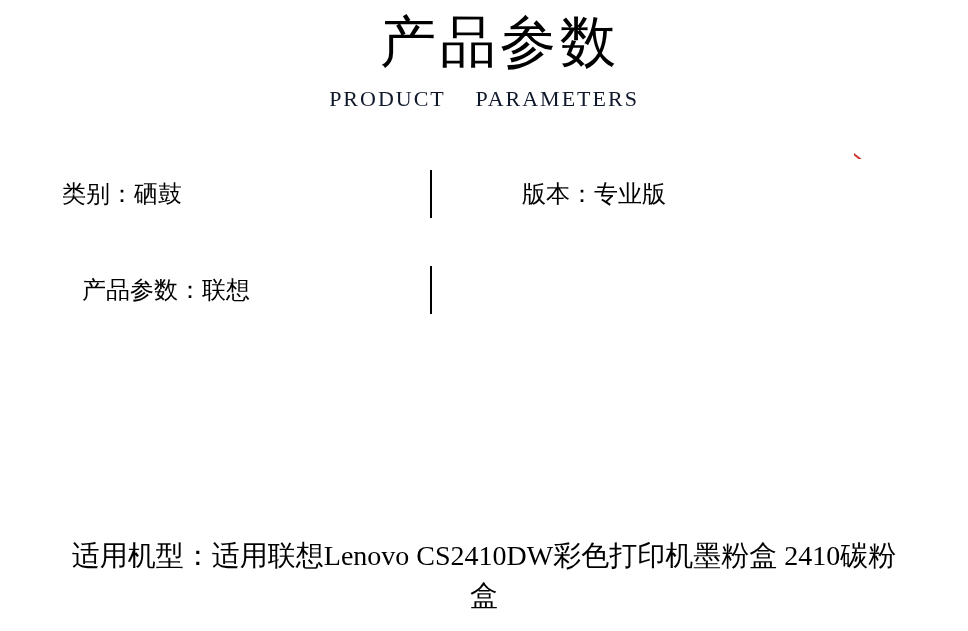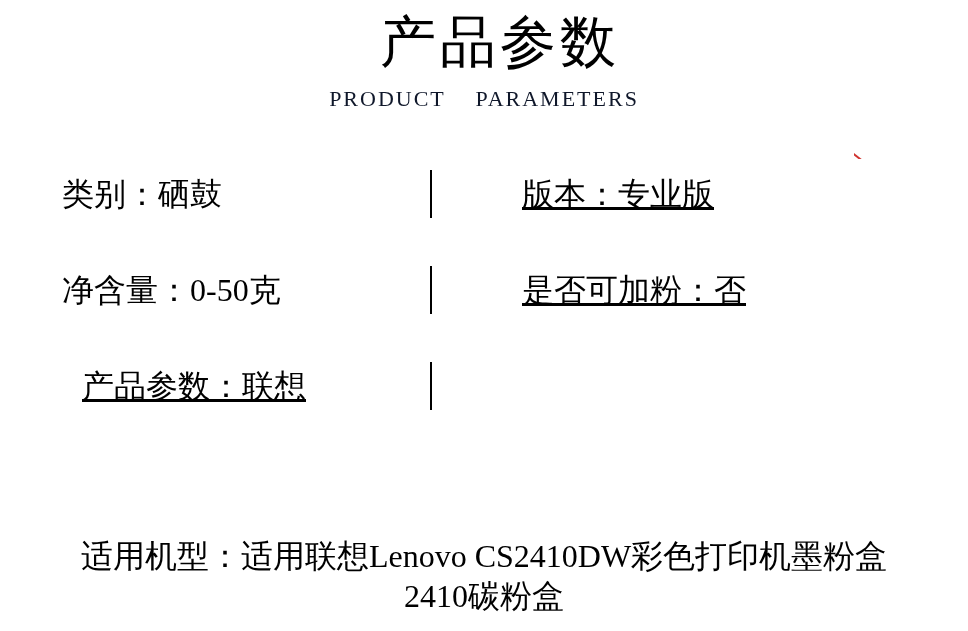--- a/index.html
+++ b/index.html
@@ -54,48 +54,47 @@
   }
   .spec-row {
     position: relative;
     display: flex;
     width: 968px;
     height: 96px;
     align-items: center;
   }
   .spec-cell {
     box-sizing: border-box;
-    font-size: 32px;
+    font-size: 24px;
     line-height: 32px;
     white-space: nowrap;
   }
   .spec-cell.left {
     width: 440px;
     padding-left: 62px;
   }
   .spec-cell.right {
     width: 528px;
     padding-left: 82px;
-    text-decoration: underline;
   }
   .divider {
     position: absolute;
     left: 430px;
     top: 24px;
     width: 2px;
     height: 48px;
     background: #000;
   }
   .footer-row {
     position: absolute;
     top: 536px;
     left: 0;
     width: 968px;
     text-align: center;
-    font-size: 32px;
+    font-size: 28px;
     line-height: 40px;
     padding: 0 60px;
     box-sizing: border-box;
   }
   .red-tick {
     position: absolute;
     top: 152px;
     left: 854px;
     width: 9px;
     height: 7px;
@@ -122,25 +121,20 @@
 
   <div class="spec-table">
 
     <div class="spec-row">
       <div class="spec-cell left">类别：硒鼓</div>
       <div class="divider"></div>
       <div class="spec-cell right">版本：专业版</div>
     </div>
 
 
-    <div class="spec-row">
-      <div class="spec-cell left">净含量：0-50克</div>
-      <div class="divider"></div>
-      <div class="spec-cell right">是否可加粉：否</div>
-    </div>
 
     <div class="spec-row">
       <div class="divider"></div>
       <div class="spec-cell right">产品参数：联想</div>
     </div>
 
   </div>
 
   <div class="footer-row">适用机型：适用联想Lenovo CS2410DW彩色打印机墨粉盒 2410碳粉盒</div>
 

